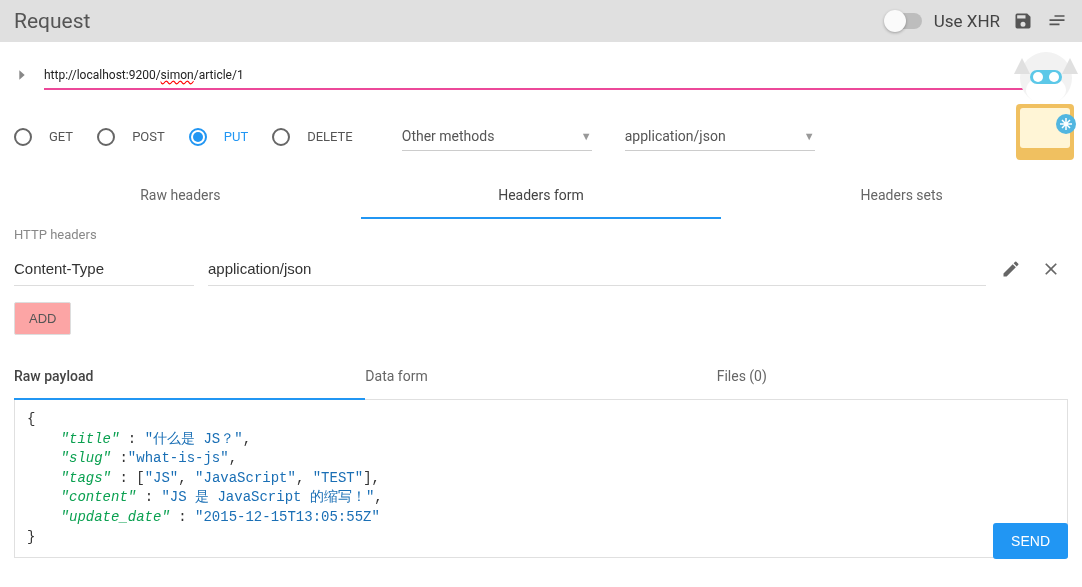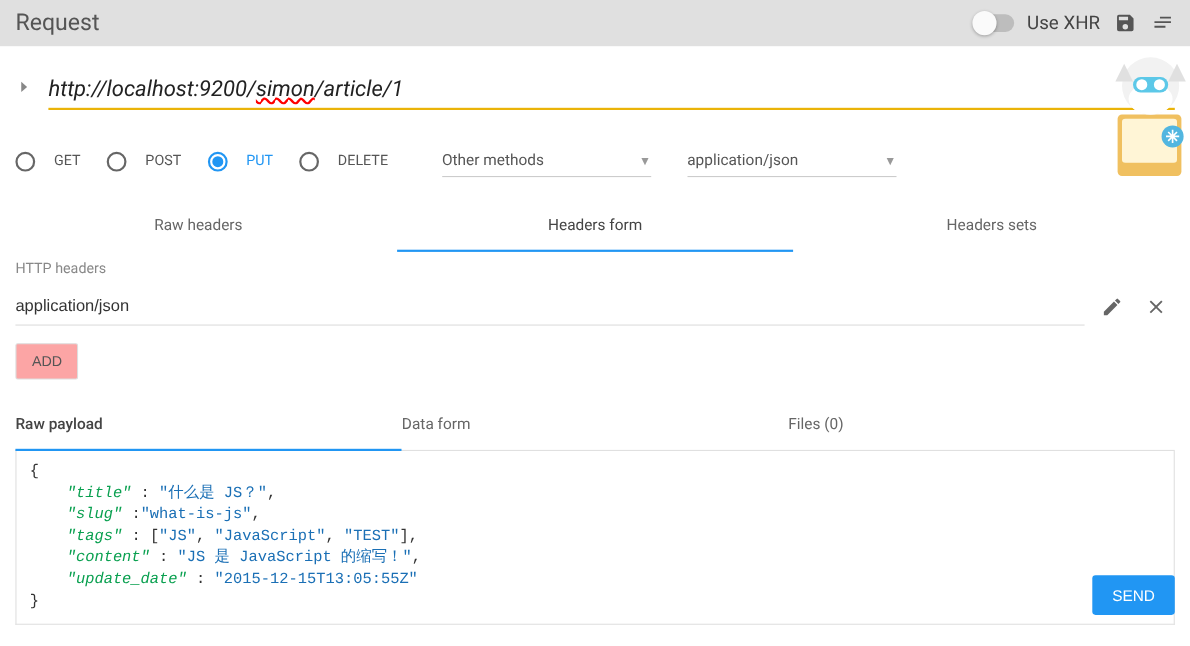--- a/index.html
+++ b/index.html
@@ -63,26 +63,25 @@
     .url-row {
       display: flex;
       align-items: center;
       padding: 20px 14px 4px 14px;
       gap: 14px;
     }
     .chevron { color: #888; cursor: pointer; }
     .url-input {
       flex: 1;
       border: none;
-      border-bottom: 2px solid #eab308;
-      font-size: 20px;
+      border-bottom: 2px solid #ec4899;
+      font-size: 12px;
       padding: 6px 0;
       outline: none;
       color: #222;
-      font-style: italic;
     }
     .url-input .wavy { text-decoration: underline wavy red; }
     .method-row {
       display: flex;
       align-items: center;
       padding: 28px 14px 8px 14px;
       gap: 8px;
     }
     .radio-group { display: flex; align-items: center; gap: 17px; margin-right: 16px; }
     .radio-outer {
@@ -273,20 +272,21 @@
 
 <div class="tabs">
   <div class="tab">Raw headers</div>
   <div class="tab active">Headers form</div>
   <div class="tab">Headers sets</div>
 </div>
 
 <div class="section-label">HTTP headers</div>
 
 <div class="header-form-row">
+  <input class="hf-input hf-name" value="Content-Type" style="">
   <input class="hf-input hf-value" value="application/json" style="">
   <div class="row-actions">
     <span class="icon-btn">
       <svg width="20" height="20" viewBox="0 0 24 24" fill="#666">
           <path d="M3 17.25V21h3.75L17.81 9.94l-3.75-3.75L3 17.25zM20.71 7.04a1 1 0 0 0 0-1.41l-2.34-2.34a1 1 0 0 0-1.41 0l-1.83 1.83 3.75 3.75 1.83-1.83z"></path>
         </svg>
     </span>
     <span class="icon-btn">
       <svg width="20" height="20" viewBox="0 0 24 24" fill="#666">
           <path d="M19 6.41L17.59 5 12 10.59 6.41 5 5 6.41 10.59 12 5 17.59 6.41 19 12 13.41 17.59 19 19 17.59 13.41 12z"></path>

